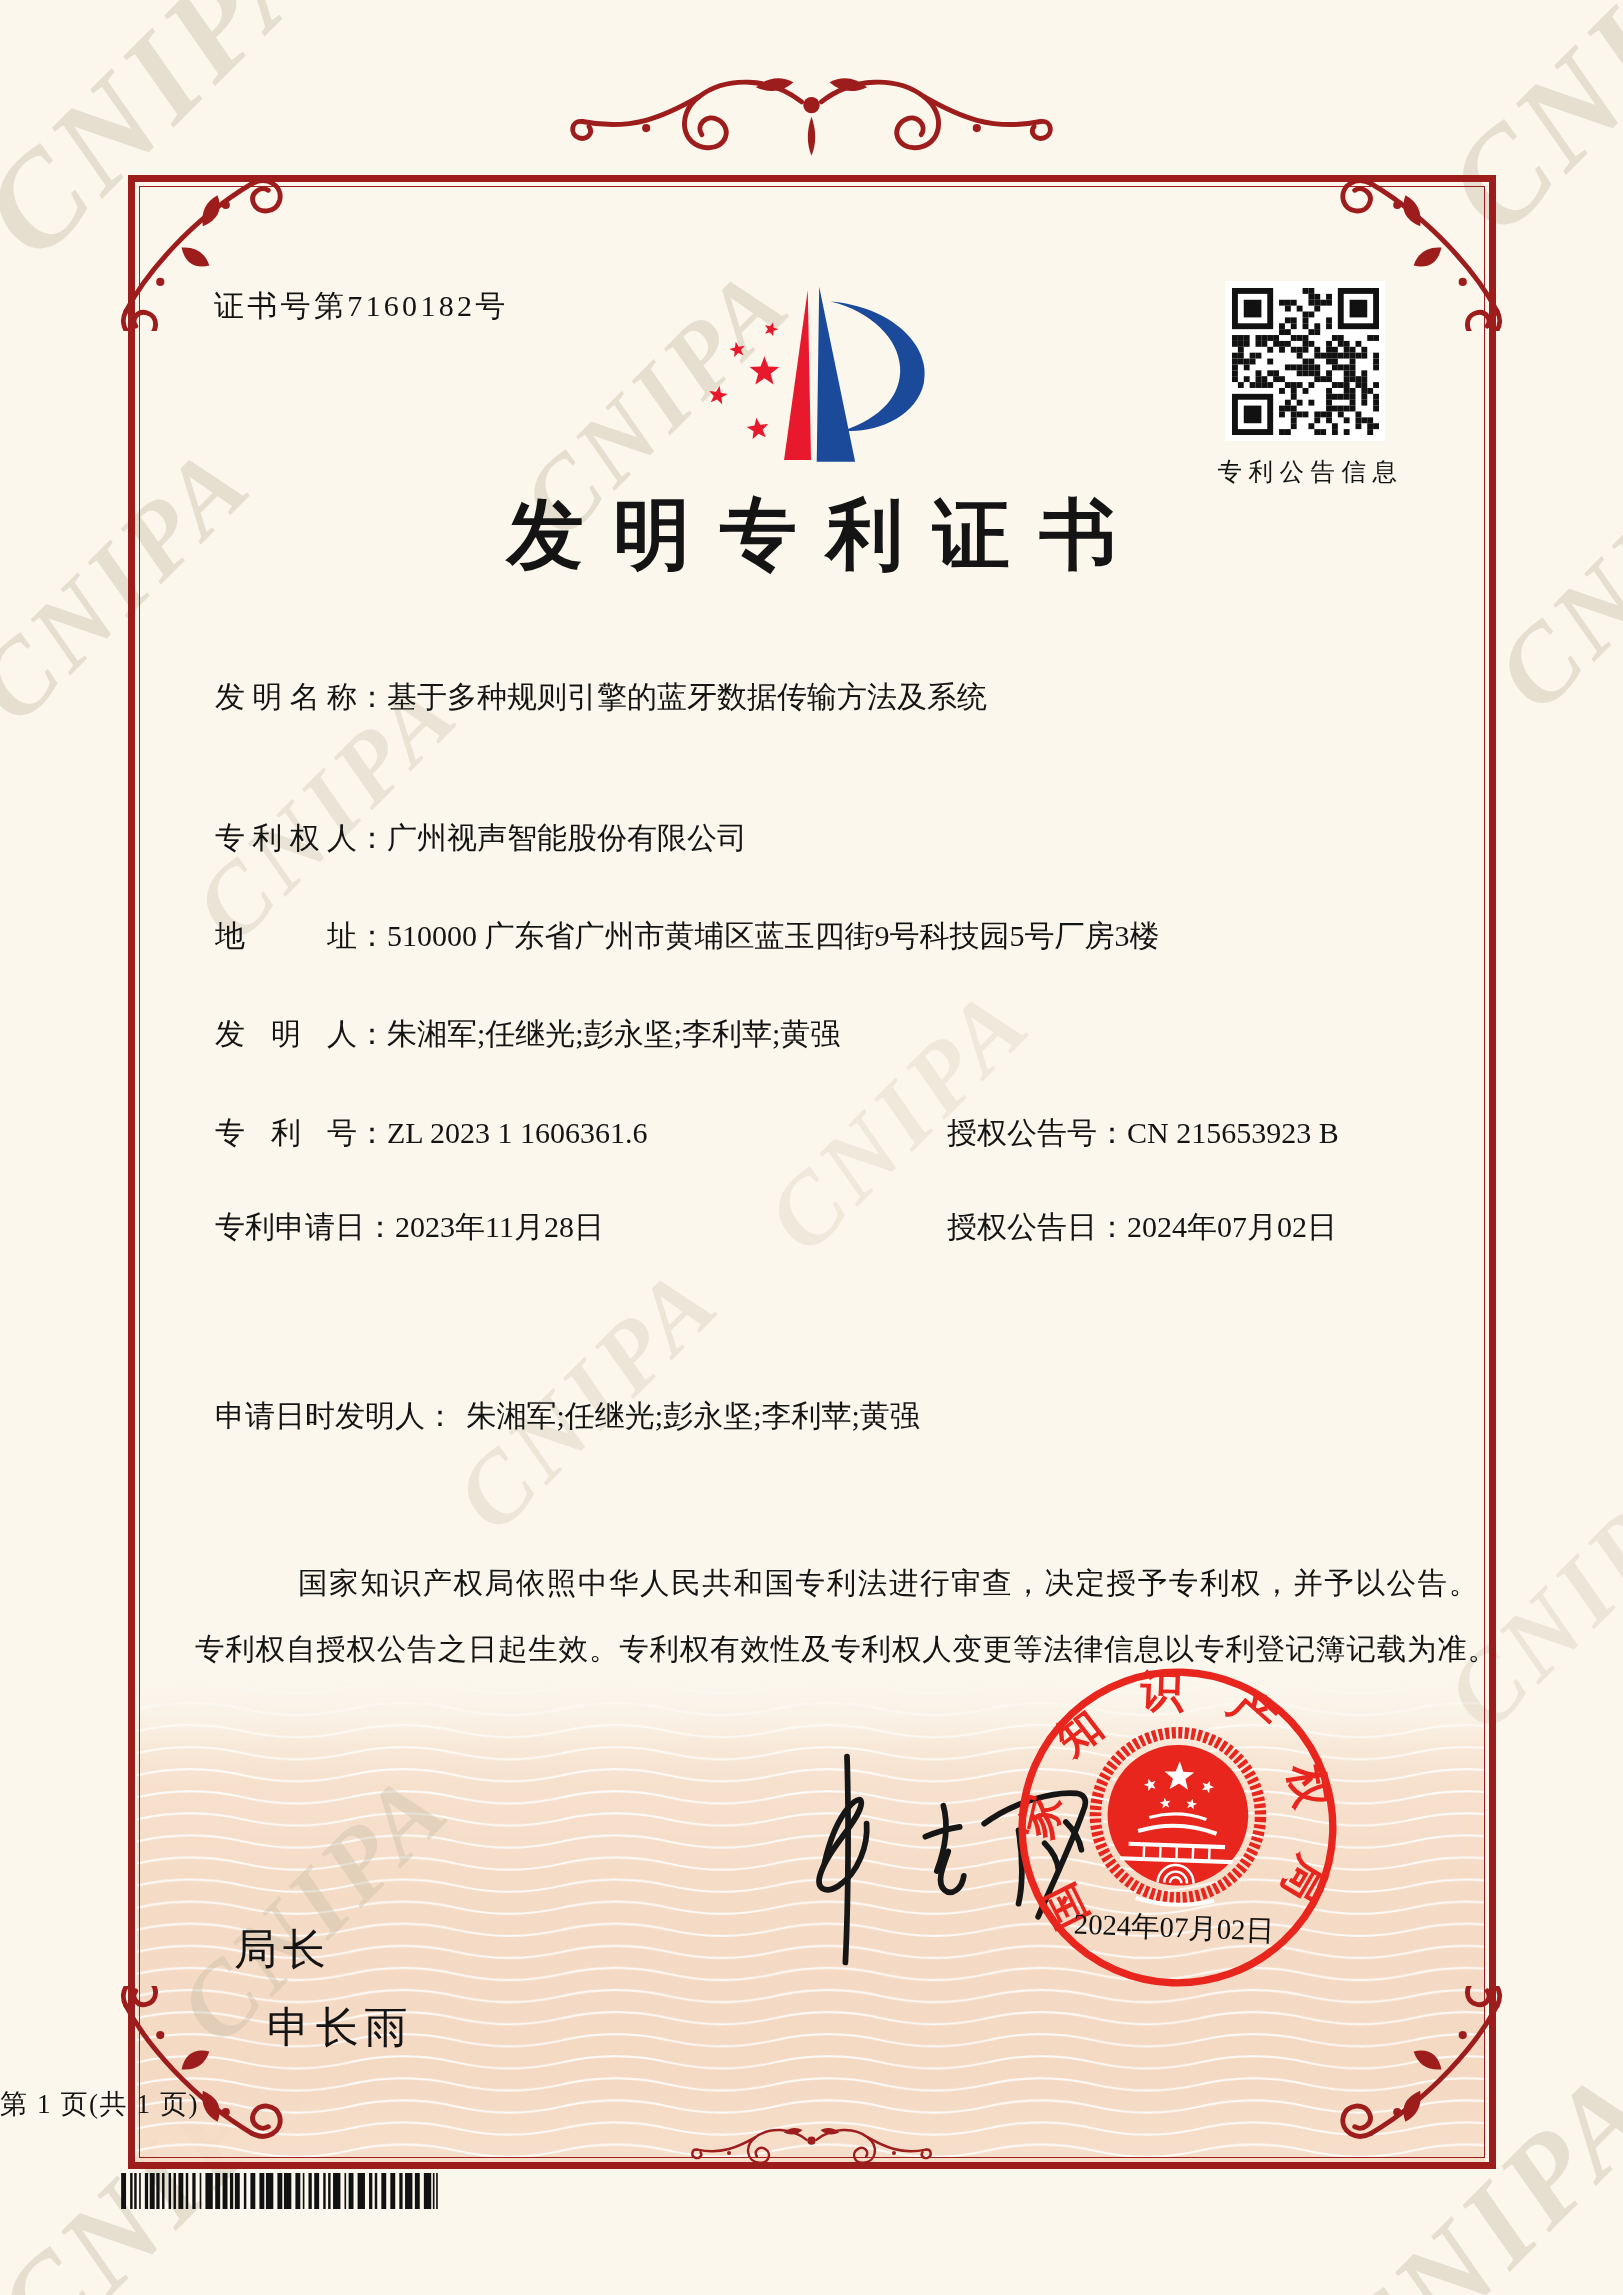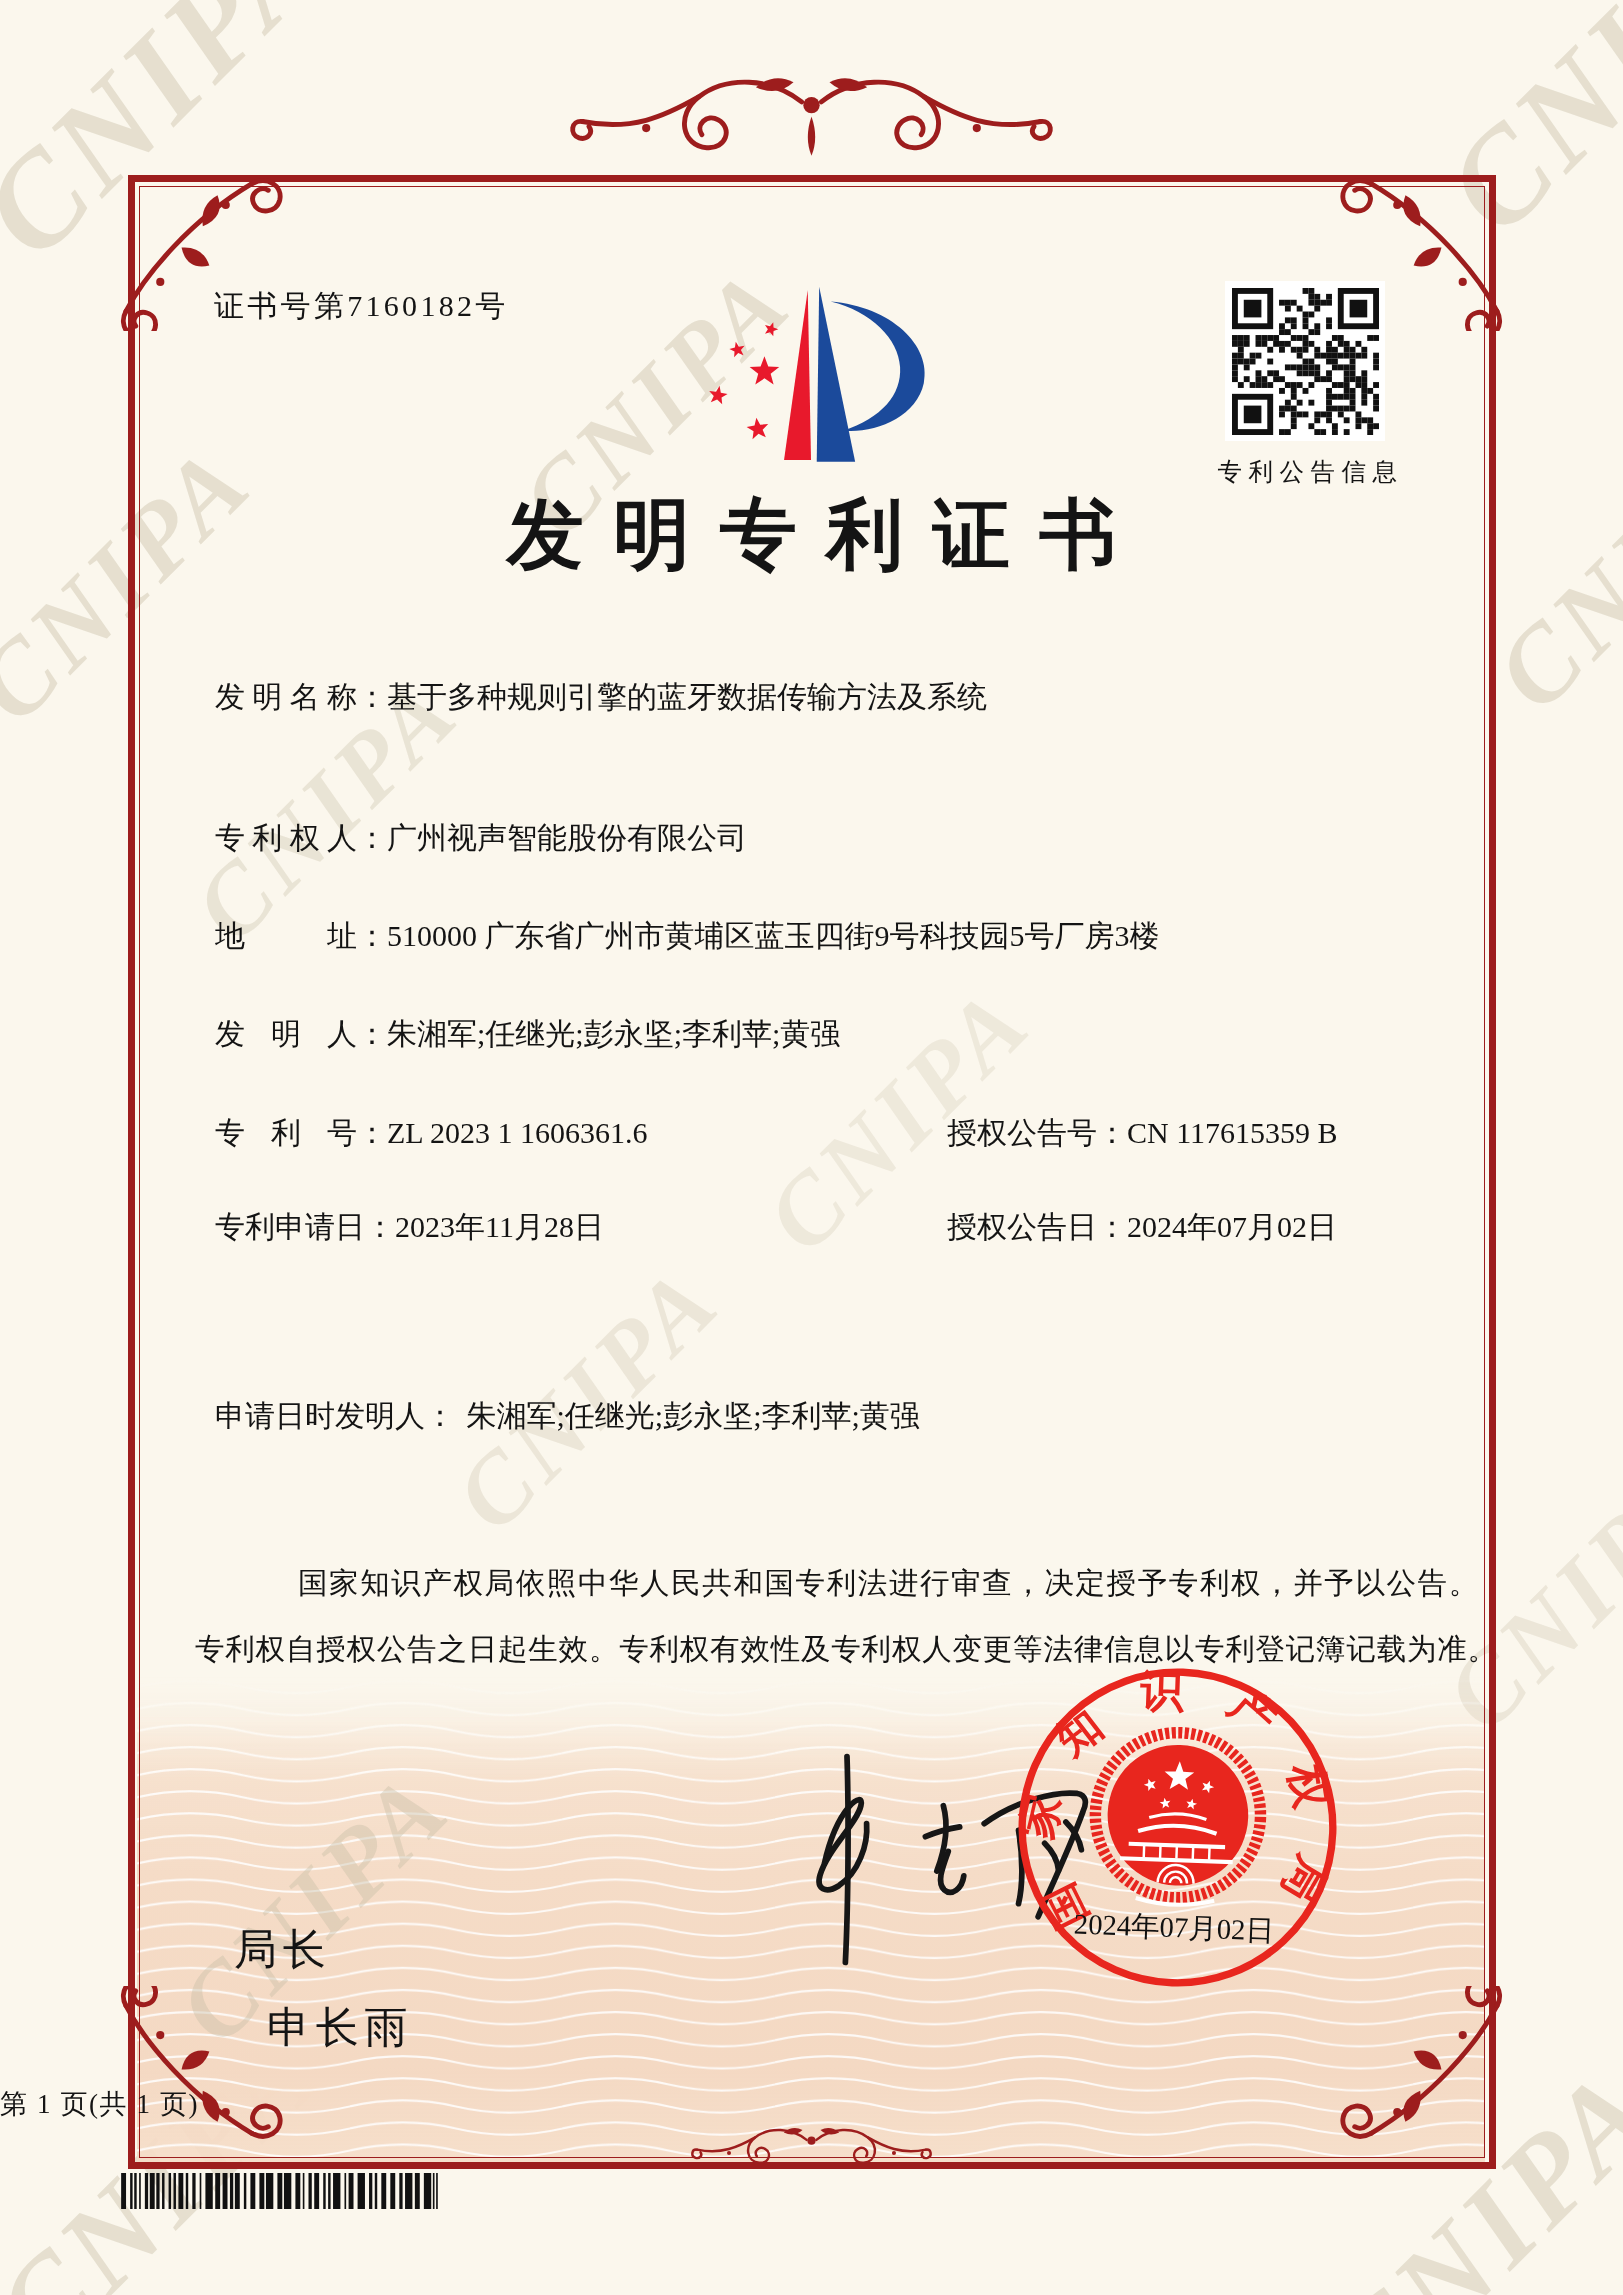--- a/index.html
+++ b/index.html
@@ -394,21 +394,21 @@
   <div class="row" style="top:916px;">
     <span class="lbl spread">地址</span><span class="colon">：</span><span class="val">510000 广东省广州市黄埔区蓝玉四街9号科技园5号厂房3楼</span>
   </div>
   <div class="row" style="top:1014px;">
     <span class="lbl spread">发明人</span><span class="colon">：</span><span class="val">朱湘军;任继光;彭永坚;李利苹;黄强</span>
   </div>
   <div class="row" style="top:1113px;">
     <span class="lbl spread">专利号</span><span class="colon">：</span><span class="val">ZL 2023 1 1606361.6</span>
   </div>
   <div class="row row2" style="top:1113px;">
-    <span class="lbl">授权公告号</span><span class="colon">：</span><span class="val">CN 117615359 B</span>
+    <span class="lbl">授权公告号</span><span class="colon">：</span><span class="val">CN 215653923 B</span>
   </div>
   <div class="row" style="top:1207px;">
     <span class="lbl">专利申请日</span><span class="colon">：</span><span class="val">2023年11月28日</span>
   </div>
   <div class="row row2" style="top:1207px;">
     <span class="lbl">授权公告日</span><span class="colon">：</span><span class="val">2024年07月02日</span>
   </div>
   <div class="row" style="top:1396px;">
     <span class="lbl">申请日时发明人</span><span class="colon">：</span><span class="val" style="padding-left:11.5px;">朱湘军;任继光;彭永坚;李利苹;黄强</span>
   </div>

